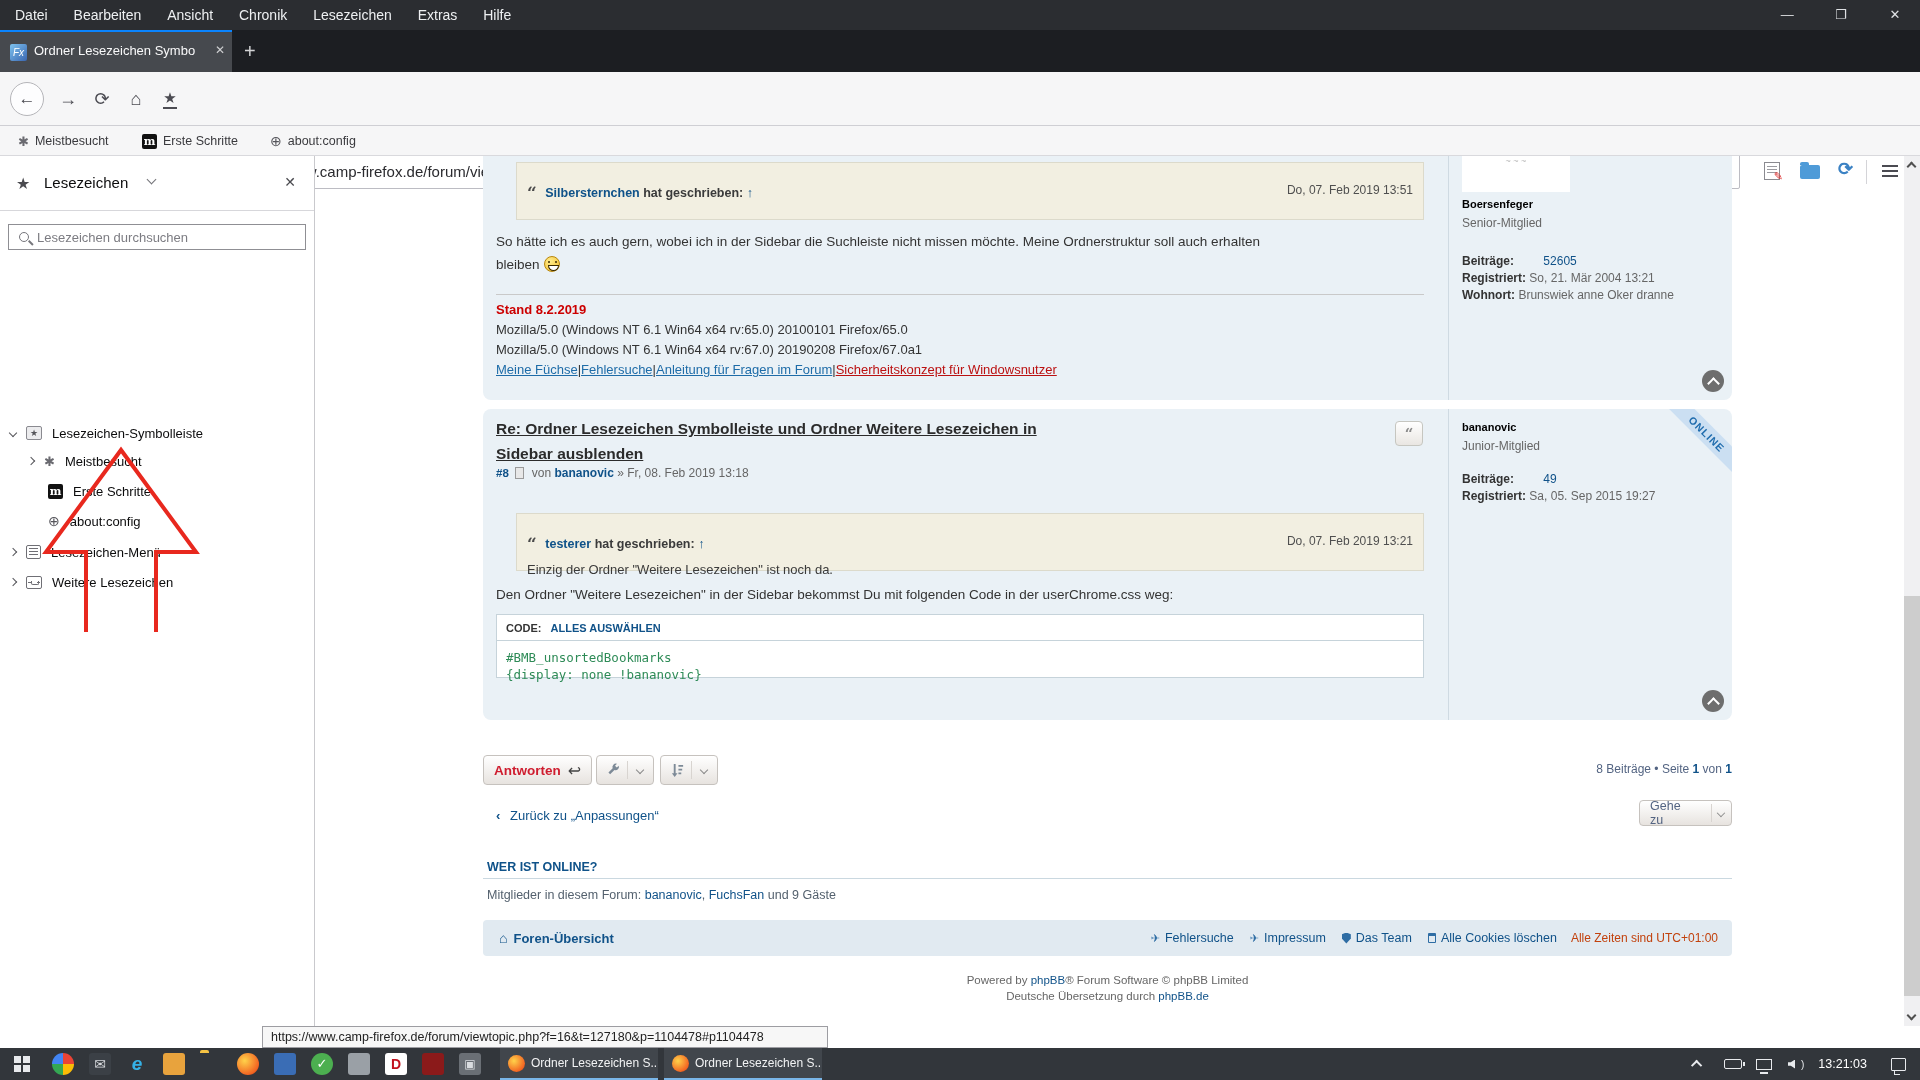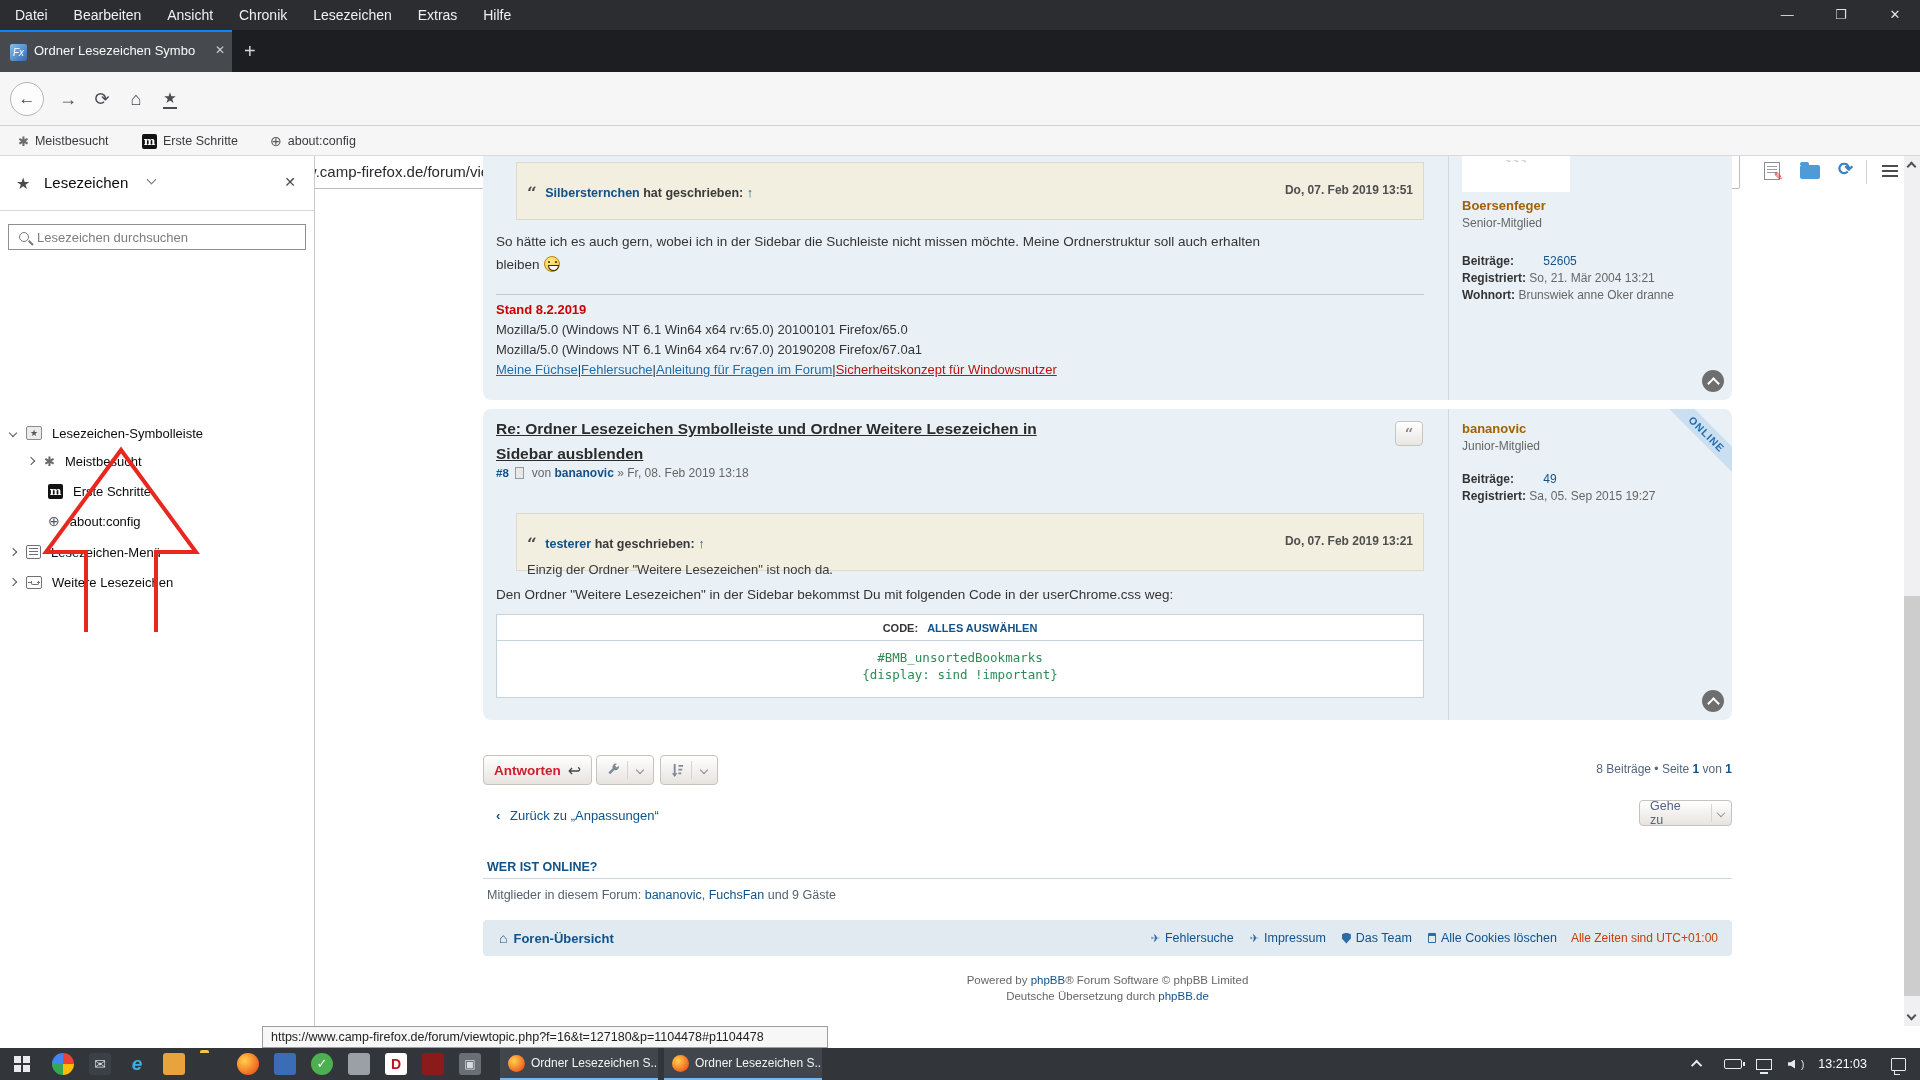--- a/index.html
+++ b/index.html
@@ -90,32 +90,32 @@
   .panel { position:absolute; left:483px; width:1249px; background:#eaf1f6; }
   #post7 { top:156px; height:244px; border-radius:0 0 8px 8px; }
   #post8 { top:409px; height:311px; border-radius:8px; }
   .pdivider { position:absolute; left:965px; top:0; bottom:0; width:1px; background:#cfdae2; }
   .quotebox { position:absolute; left:33px; right:308px; background:#f2efe1; border:1px solid #dcdacb; }
   .qhead { padding:20px 10px 0 10px; font-size:12.5px; color:#3a3a3a; }
   .qmark { font-family:"DejaVu Serif",serif; font-weight:bold; font-size:17px; color:#4a4a4a; margin-right:5px; vertical-align:-2px; }
   .qauthor { color:#0f5289; font-weight:bold; }
   .qwrote { font-weight:bold; }
   .qup { color:#105289; }
-  .qdate { float:right; color:#4f4f4f; font-size:12px;font-weight:bold; }
+  .qdate { float:right; color:#4f4f4f; font-size:12px; }
   .qbody { padding:8px 10px 0 10px; font-size:13px; color:#3a3a3a; }
   .ptext { position:absolute; left:13px; font-size:13.5px; color:#333; line-height:23px; }
   .smiley { display:inline-block; width:16px; height:16px; border-radius:50%; background:radial-gradient(circle at 35% 30%,#ffec8a,#f2bd2e); border:1px solid #b8860b; position:relative; vertical-align:-3px; margin-left:4px; }
   .smiley:before { content:""; position:absolute; left:3px; top:4px; width:2px; height:2px; background:#3a2a00; border-radius:50%; box-shadow:7px 0 0 #3a2a00; }
   .smiley:after { content:""; position:absolute; left:3px; top:8px; width:9px; height:4px; background:#fff; border:1px solid #3a2a00; border-radius:0 0 6px 6px; }
   .sigdiv { position:absolute; left:13px; width:928px; border-top:1px solid #c9c9c9; }
   .sig { position:absolute; left:13px; font-size:13px; color:#333; line-height:20px; }
   .sigtitle { color:#cc0000; font-weight:bold; }
   .siglink { color:#1e6ca8; text-decoration:underline; }
   .siglink.red { color:#bb1111; }
-  .profname { position:absolute; left:979px; color:#a16207; font-weight:bold; font-size:13px; }
+  .profname { position:absolute; left:979px; color:#000000; font-weight:bold; font-size:11px; }
   .profrank { position:absolute; left:979px; color:#666; font-size:12px; }
   .profrow { position:absolute; left:979px; font-size:12px; color:#666; }
   .profrow b { color:#333; }
   .profrow .plink { color:#105289;margin-left:26px; }
   .avatar { position:absolute; left:979px; top:0; width:108px; height:36px; background:#fff; color:#b9b9b9; font-size:9px; text-align:center; overflow:hidden; }
   .scrolltop { position:absolute; right:8px; bottom:8px; width:22px; height:22px; border-radius:50%; background:#6e6e6e; }
   .scrolltop:before { content:""; position:absolute; left:7px; top:9px; width:7px; height:7px; border-left:2px solid #fff; border-top:2px solid #fff; transform:rotate(45deg); }
   #p8title { position:absolute; left:13px; top:7px; width:580px; font-size:15.5px; font-weight:bold; color:#2b2b2b; text-decoration:underline; line-height:25px; }
   #p8meta { position:absolute; left:13px; top:57px; font-size:12px; color:#666; }
   #p8meta .num { color:#105289; font-weight:bold; font-size:11.5px; }
@@ -391,28 +391,28 @@
     <div class="qhead">
       <span class="qmark">“</span>
       <span class="qauthor">testerer</span>
       <span class="qwrote">hat geschrieben:</span>
       <span class="qup">↑</span>
       <span class="qdate">Do, 07. Feb 2019 13:21</span>
     </div>
     <div class="qbody">Einzig der Ordner "Weitere Lesezeichen" ist noch da.</div>
   </div>
   <div class="ptext" style="top:174px; width:928px;">Den Ordner "Weitere Lesezeichen" in der Sidebar bekommst Du mit folgenden Code in der userChrome.css weg:</div>
-  <div class="codebox" style="top:205px; height:84px;text-align:center;">
+  <div class="codebox" style="top:205px; height:64px;">
     <div class="codehead">
       <span class="cl">CODE:</span>
       <span class="csel">ALLES AUSWÄHLEN</span>
     </div>
     <div class="codebody">
       <span>#BMB_unsortedBookmarks</span><br>
-      <span>{display: sind !important}</span>
+      <span>{display: none !bananovic}</span>
     </div>
   </div>
   <div class="pdivider"></div>
   <div class="profname" style="top:12px;">bananovic</div>
   <div class="profrank" style="top:30px;">Junior-Mitglied</div>
   <div class="profrow" style="top:63px;"><b>Beiträge:</b> <span class="plink">49</span></div>
   <div class="profrow" style="top:80px;"><b>Registriert:</b> <span>Sa, 05. Sep 2015 19:27</span></div>
   <div class="scrolltop"></div>
 </div>
 

